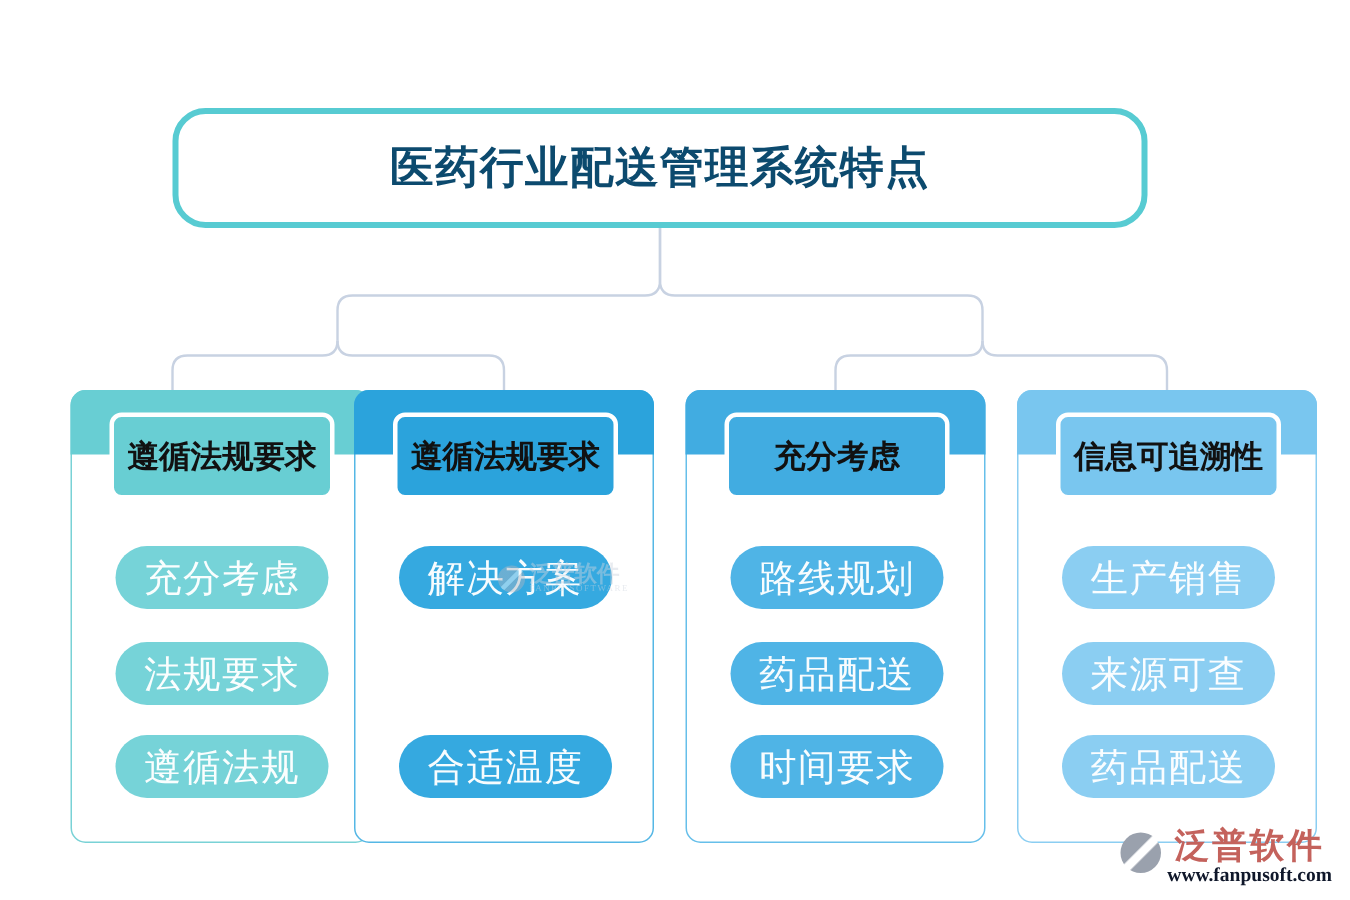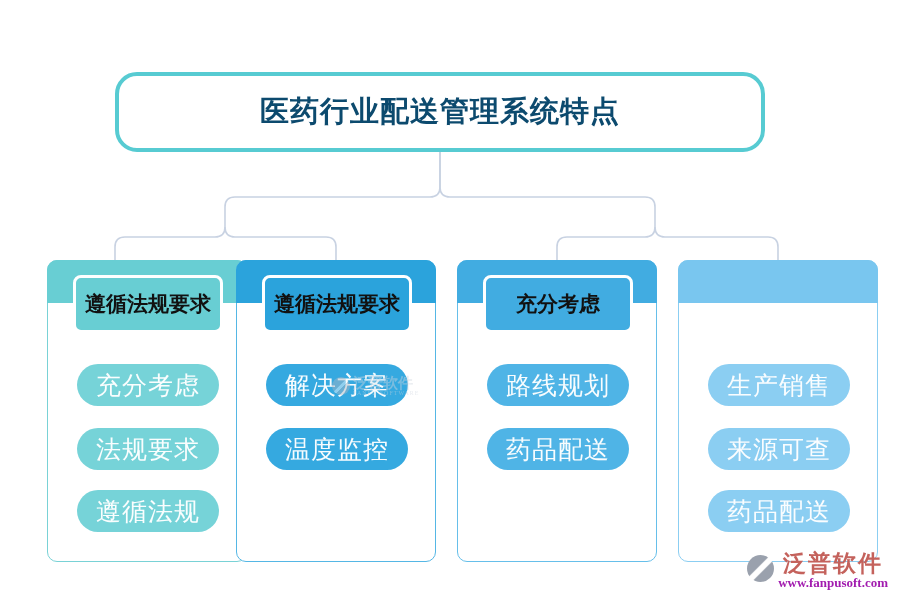--- a/index.html
+++ b/index.html
@@ -90,21 +90,21 @@
     width: 27px; height: 27px; border-radius: 50%;
     margin-top: 3px;
     background: linear-gradient(135deg, #9aa1ad 42%, #ffffff 45%, #ffffff 57%, #9aa1ad 60%);
   }
   .wm-br .cols { display: flex; flex-direction: column; align-items: center; }
   .wm-br .brand {
     font-size: 23px; font-weight: bold; color: #C4625C;
     letter-spacing: 2px; line-height: 24px;
   }
   .wm-br .url {
-    font-size: 13px; font-weight: bold; color: #a21caf; line-height: 14px;
+    font-size: 13px; font-weight: bold; color: #0f172a; line-height: 14px;
   }
 </style>
 </head>
 <body>
 
 <div class="stage">
 
   <svg class="connectors" viewBox="0 0 900 600">
     <path d="M440 152 L440 187 Q440 197 430 197 L235 197 Q225 197 225 207 L225 227"></path>
     <path d="M440 152 L440 187 Q440 197 450 197 L645 197 Q655 197 655 207 L655 227"></path>
@@ -121,32 +121,34 @@
     <div class="card-label">遵循法规要求</div>
     <div class="pill pill-1">充分考虑</div>
     <div class="pill pill-2">法规要求</div>
     <div class="pill pill-3">遵循法规</div>
   </div>
 
   <div class="card" style="left: 236px; --band: #2BA3DC; --pill: #35A9E0; --border: #55B7E5;">
     <div class="card-band"></div>
     <div class="card-label">遵循法规要求</div>
     <div class="pill pill-1">解决方案</div>
-    <div class="pill pill-2">温度监控</div>
+    <div class="pill pill-3">合适温度</div>
   </div>
 
   <div class="card" style="left: 457px; --band: #41ACE1; --pill: #4FB4E6; --border: #66BFEA;">
     <div class="card-band"></div>
     <div class="card-label">充分考虑</div>
     <div class="pill pill-1">路线规划</div>
     <div class="pill pill-2">药品配送</div>
+    <div class="pill pill-3">时间要求</div>
   </div>
 
   <div class="card" style="left: 678px; --band: #79C6EF; --pill: #8BCEF2; --border: #8BCEF2;">
     <div class="card-band"></div>
+    <div class="card-label">信息可追溯性</div>
     <div class="pill pill-1">生产销售</div>
     <div class="pill pill-2">来源可查</div>
     <div class="pill pill-3">药品配送</div>
   </div>
 
   <div class="wm-center">
     <span class="swoosh"></span>
     <span>
       <div class="t1">泛普软件</div>
       <div class="t2">FANPU SOFTWARE</div>

